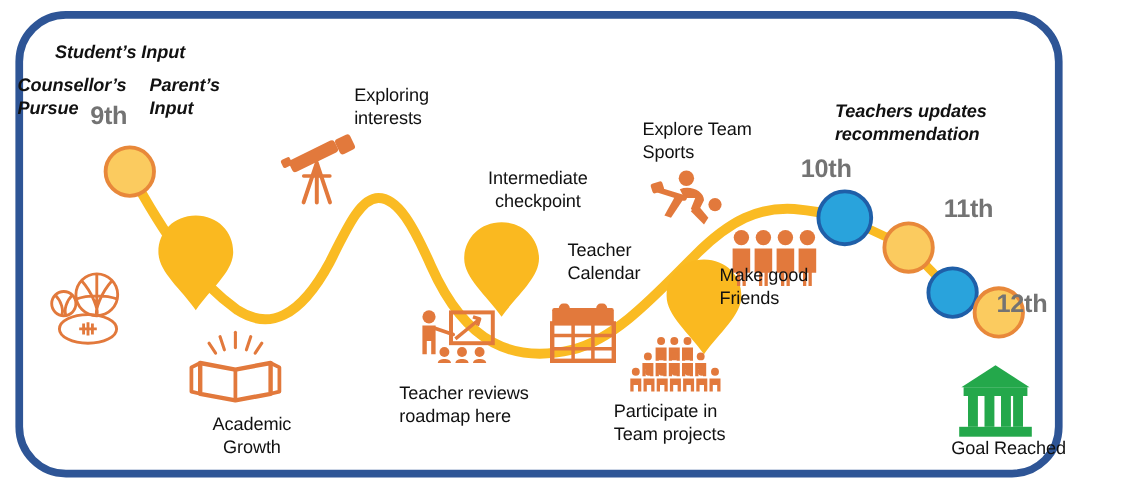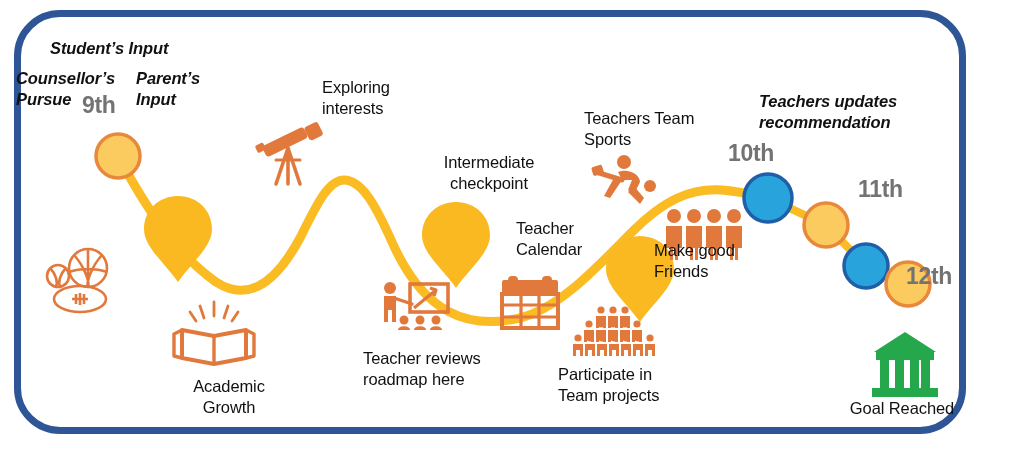--- a/index.html
+++ b/index.html
@@ -223,36 +223,36 @@
 
   <div class="lbl" style="left:322px;top:77px;width:110px;">Exploring
 interests</div>
 
   <div class="lbl" style="left:424px;top:152px;width:130px;text-align:center;">Intermediate
 checkpoint</div>
 
   <div class="lbl" style="left:516px;top:218px;width:100px;">Teacher
 Calendar</div>
 
-  <div class="lbl" style="left:584px;top:108px;width:120px;">Teachers Team
+  <div class="lbl" style="left:584px;top:108px;width:120px;">Explore Team
 Sports</div>
 
 
   <div class="lbl center" style="left:174px;top:376px;width:110px;">Academic
 Growth</div>
 
   <div class="lbl" style="left:363px;top:348px;width:150px;">Teacher reviews
 roadmap here</div>
 
   <div class="lbl" style="left:558px;top:364px;width:140px;">Participate in
 Team projects</div>
 
   <div class="lbl" style="left:654px;top:240px;width:110px;">Make good
 Friends</div>
 
-  <div class="lbl center" style="left:835px;top:398px;width:134px;">Goal Reached</div>
+  <div class="lbl center" style="left:835px;top:398px;width:134px;text-align:right;">Goal Reached</div>
 
   <div class="grade" style="left:82px;top:92px;">9th</div>
   <div class="grade" style="left:728px;top:140px;">10th</div>
   <div class="grade" style="left:858px;top:176px;">11th</div>
   <div class="grade" style="left:906px;top:246px;margin-top:17px;">12th</div>
 
 </div>
 
 </body></html>

